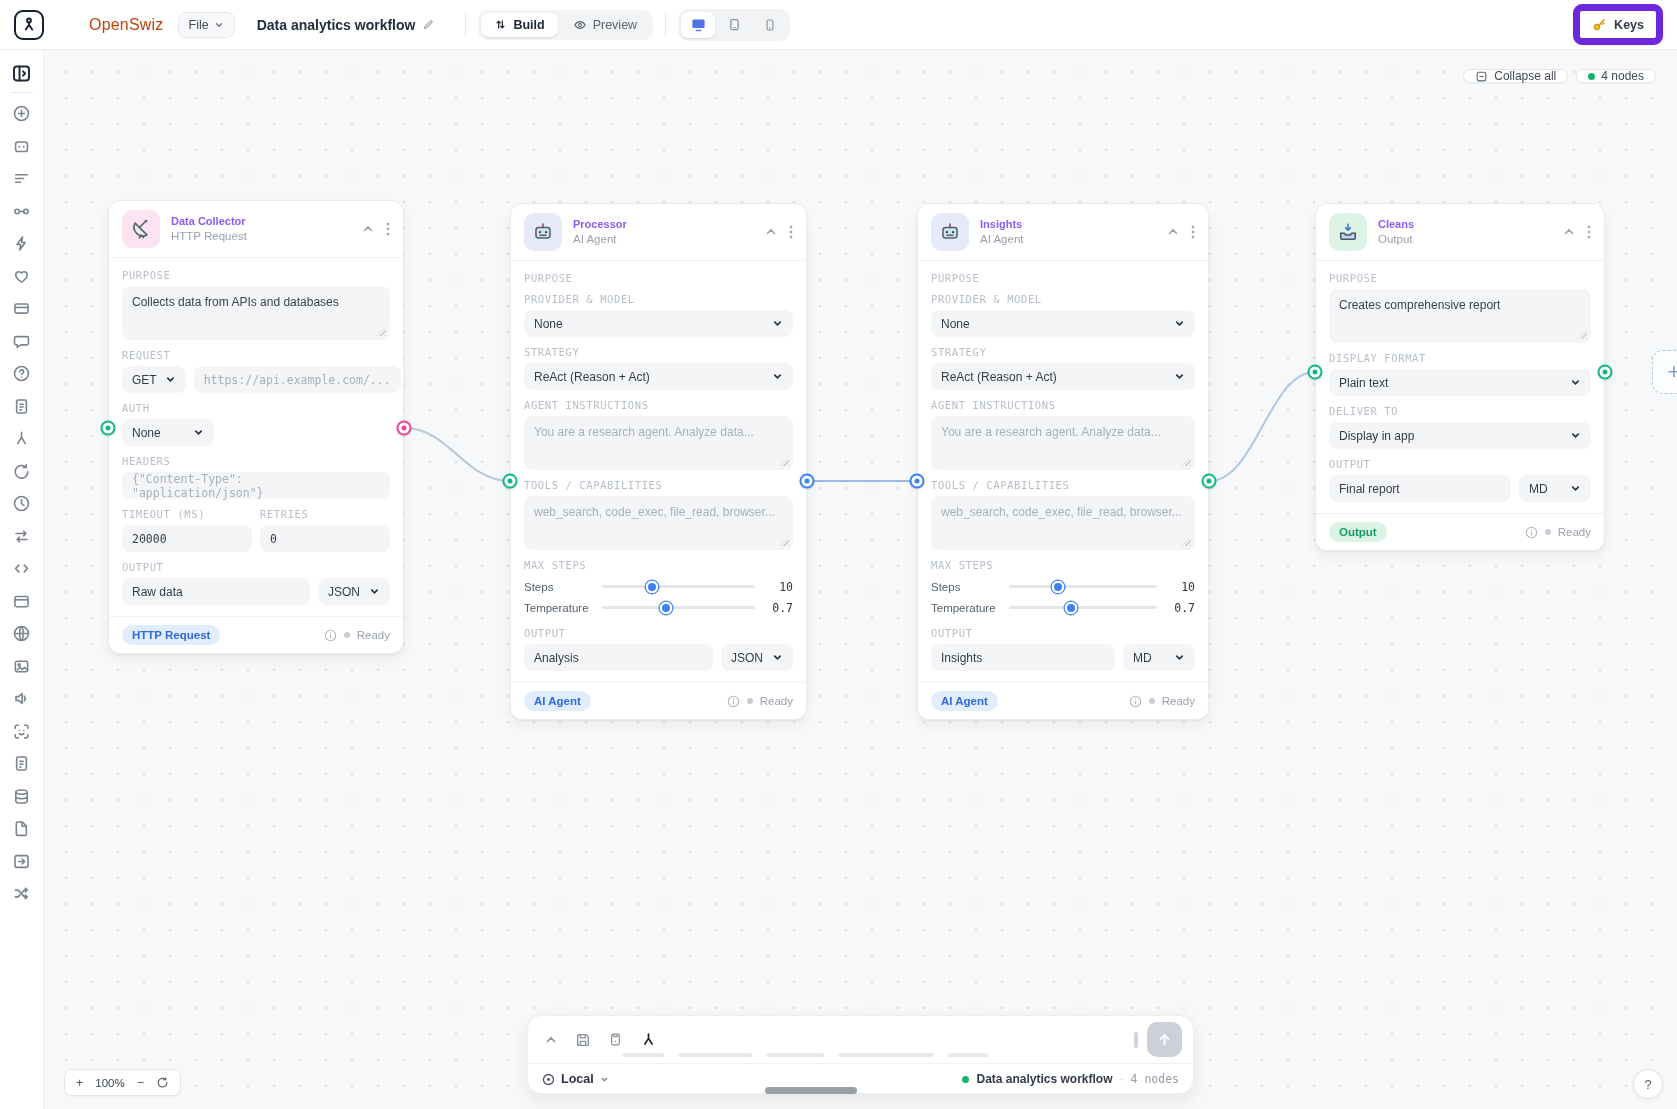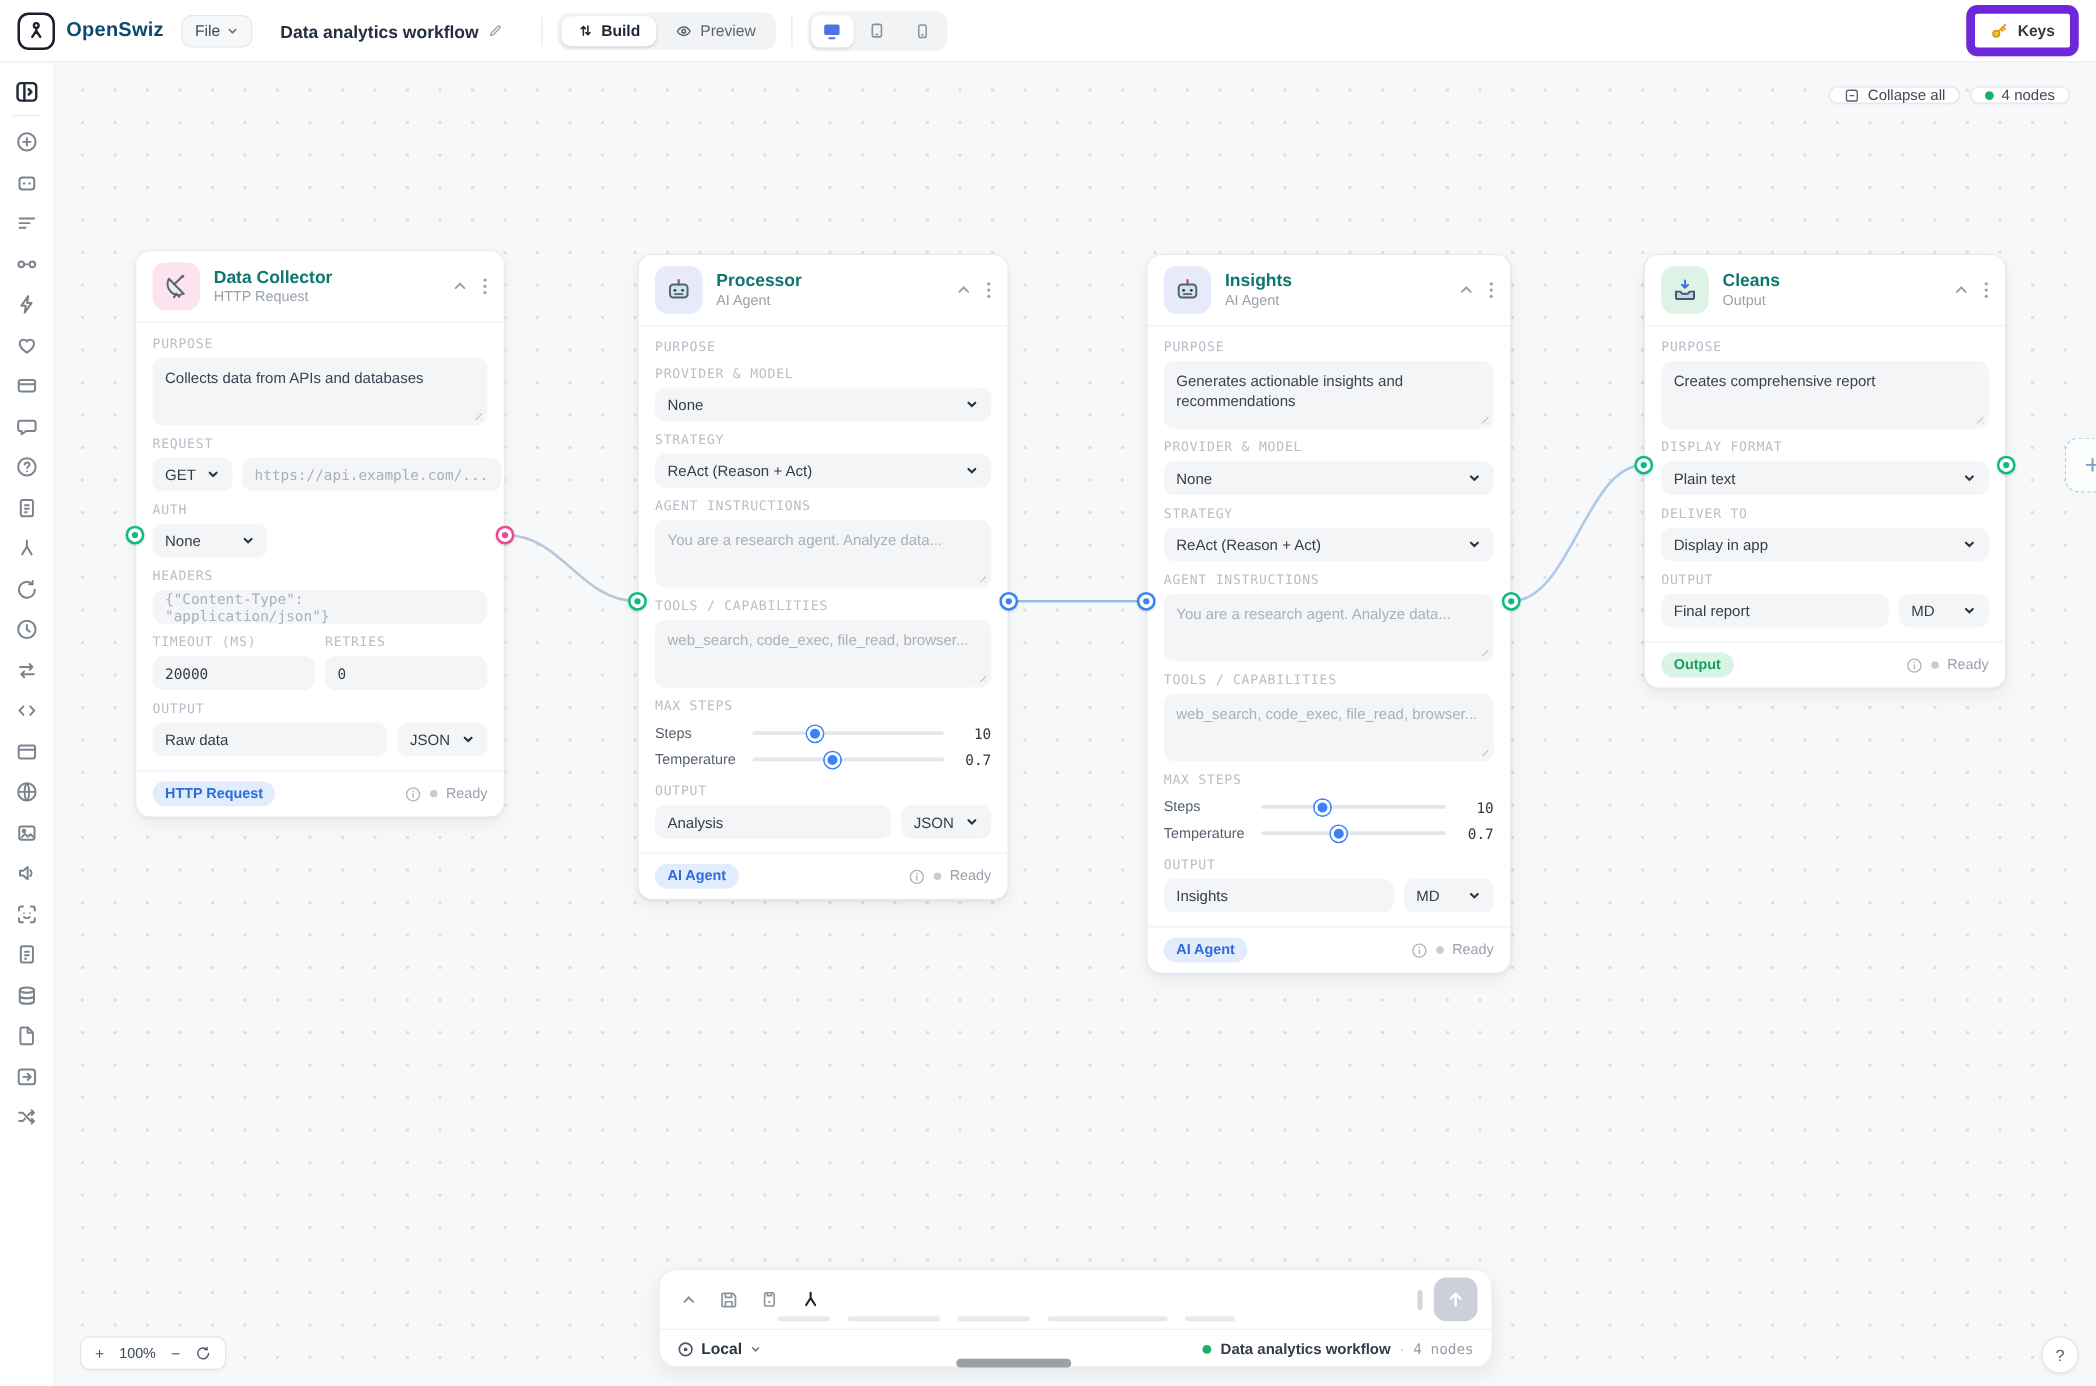--- a/index.html
+++ b/index.html
@@ -2,21 +2,21 @@
 <html><head>
 <meta charset="utf-8">
 <style>
   *{margin:0;padding:0;box-sizing:border-box;}
   html,body{width:1677px;height:1109px;font-family:"Liberation Sans",sans-serif;background:#fff;}
   .app{position:relative;width:1677px;height:1109px;overflow:hidden;color:#1f2937;}
 
   
   .topbar{position:absolute;left:0;top:0;width:1677px;height:50px;background:#fff;border-bottom:1px solid #e9ecef;display:flex;align-items:center;padding:0 14px;z-index:30;}
   .logo-box{width:30px;height:30px;border:2px solid #16202e;border-radius:9px;display:flex;align-items:center;justify-content:center;margin-right:9px;}
-  .brand{font-size:16px;font-weight:700;color:#0c4a6e;margin-right:14px;letter-spacing:.2px;}
+  .brand{font-size:16px;font-weight:400;color:#c2410c;margin-right:14px;letter-spacing:.2px;margin-left:36px;}
   .file-btn{display:flex;align-items:center;gap:5px;background:#f7f8fa;border:1px solid #e4e7eb;border-radius:8px;padding:5px 10px;font-size:12.5px;color:#414b58;margin-right:22px;}
   .wf-title{display:flex;align-items:center;gap:7px;font-size:14px;font-weight:600;color:#232e3e;margin-right:18px;}
   .vdiv{width:1px;height:24px;background:#e7eaee;margin:0 12px;}
   .seg{background:#f1f3f5;border-radius:10px;padding:3px;display:flex;gap:2px;align-items:center;}
   .seg-btn{display:flex;align-items:center;gap:6px;padding:5px 13px;border-radius:8px;font-size:12.5px;color:#5a6370;}
   .seg-btn.active{background:#fff;box-shadow:0 1px 2px rgba(16,24,40,.12);color:#1b2636;font-weight:600;}
   .dev-group{background:#f1f3f5;border-radius:10px;padding:3px;display:flex;gap:2px;align-items:center;}
   .dev-btn{width:34px;height:26px;border-radius:7px;display:flex;align-items:center;justify-content:center;color:#8a929d;}
   .dev-btn.active{background:#fff;box-shadow:0 1px 2px rgba(16,24,40,.12);color:#4f74e8;}
   .keys-btn{margin-left:auto;display:flex;align-items:center;gap:7px;background:#fff;border:7px solid #6d28d9;border-radius:9px;padding:6px 12px;font-size:12.5px;font-weight:600;color:#313b49;box-shadow:0 1px 2px rgba(16,24,40,.05);}
@@ -38,21 +38,21 @@
   .gdot{width:7px;height:7px;border-radius:50%;background:#17b26a;}
 
   
   .node{position:absolute;background:#fff;border:1px solid #e9ecef;border-radius:12px;box-shadow:0 1px 2px rgba(16,24,40,.05),0 6px 14px rgba(16,24,40,.05);}
   .node-header{display:flex;align-items:center;gap:11px;padding:9px 13px;border-bottom:1px solid #eff1f4;}
   .node-icon{width:38px;height:38px;border-radius:10px;display:flex;align-items:center;justify-content:center;flex:none;}
   .ni-pink{background:#fbe4ef;}
   .ni-blue{background:#e6eafa;}
   .ni-green{background:#dcf3e6;}
   .node-titles{line-height:1.25;}
-  .node-title{font-size:14px;font-weight:700;color:#0f766e;}
+  .node-title{font-size:11px;font-weight:700;color:#8b5cf6;}
   .node-sub{font-size:11.5px;color:#99a2ad;}
   .hdr-actions{margin-left:auto;display:flex;align-items:center;gap:12px;color:#9aa2ad;}
   .node-body{padding:2px 13px 11px;}
   .flabel{font-family:"DejaVu Sans Mono",monospace;font-size:10.5px;letter-spacing:.6px;color:#b7bec7;margin:9px 0 5px;}
   .ta{position:relative;background:#f4f5f7;border-radius:8px;min-height:54px;padding:8px 10px;font-size:12px;color:#39424f;line-height:1.35;}
   .ta.ph{color:#a8b0ba;}
   .rsz{position:absolute;right:4px;bottom:4px;width:9px;height:9px;background:repeating-linear-gradient(135deg,transparent 0 2px,#c6ccd4 2px 3.2px);clip-path:polygon(100% 0,100% 100%,0 100%);}
   .ctrl{background:#f4f5f7;border-radius:8px;height:27px;display:flex;align-items:center;padding:0 10px;font-size:12px;color:#333d4a;}
   .select{justify-content:space-between;gap:8px;}
   .select .chv{color:#2b3442;}
@@ -607,21 +607,20 @@
               <svg width="4" height="14" viewBox="0 0 4 14" fill="#9aa2ad">
                 <circle cx="2" cy="2" r="1.3"></circle>
                 <circle cx="2" cy="7" r="1.3"></circle>
                 <circle cx="2" cy="12" r="1.3"></circle>
               </svg>
             </span>
         </div>
       </div>
       <div class="node-body">
         <div class="flabel">PURPOSE</div>
-        <div class="ta"><span>Generates actionable insights and recommendations</span><span class="rsz"></span></div>
         <div class="flabel">PROVIDER &amp; MODEL</div>
         <div class="ctrl select">
             <span>None</span>
             <span class="ico chv">
               <svg width="11" height="11" viewBox="0 0 12 12" fill="none" stroke="#2b3442" stroke-width="1.8" stroke-linecap="round">
                 <path d="M3 4.5l3 3 3-3"></path>
               </svg>
             </span>
           </div>
         <div class="flabel">STRATEGY</div>

